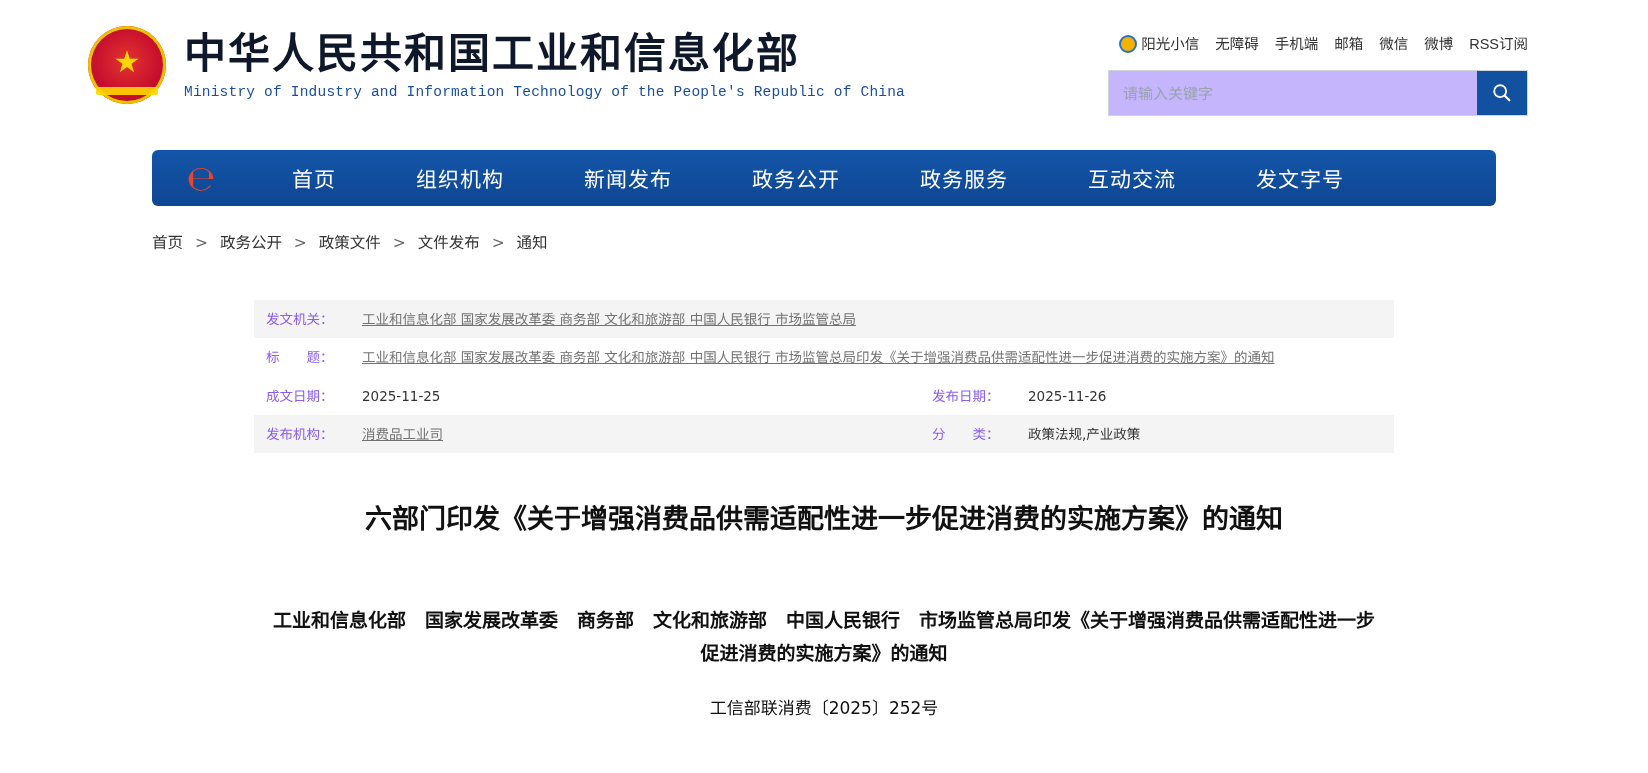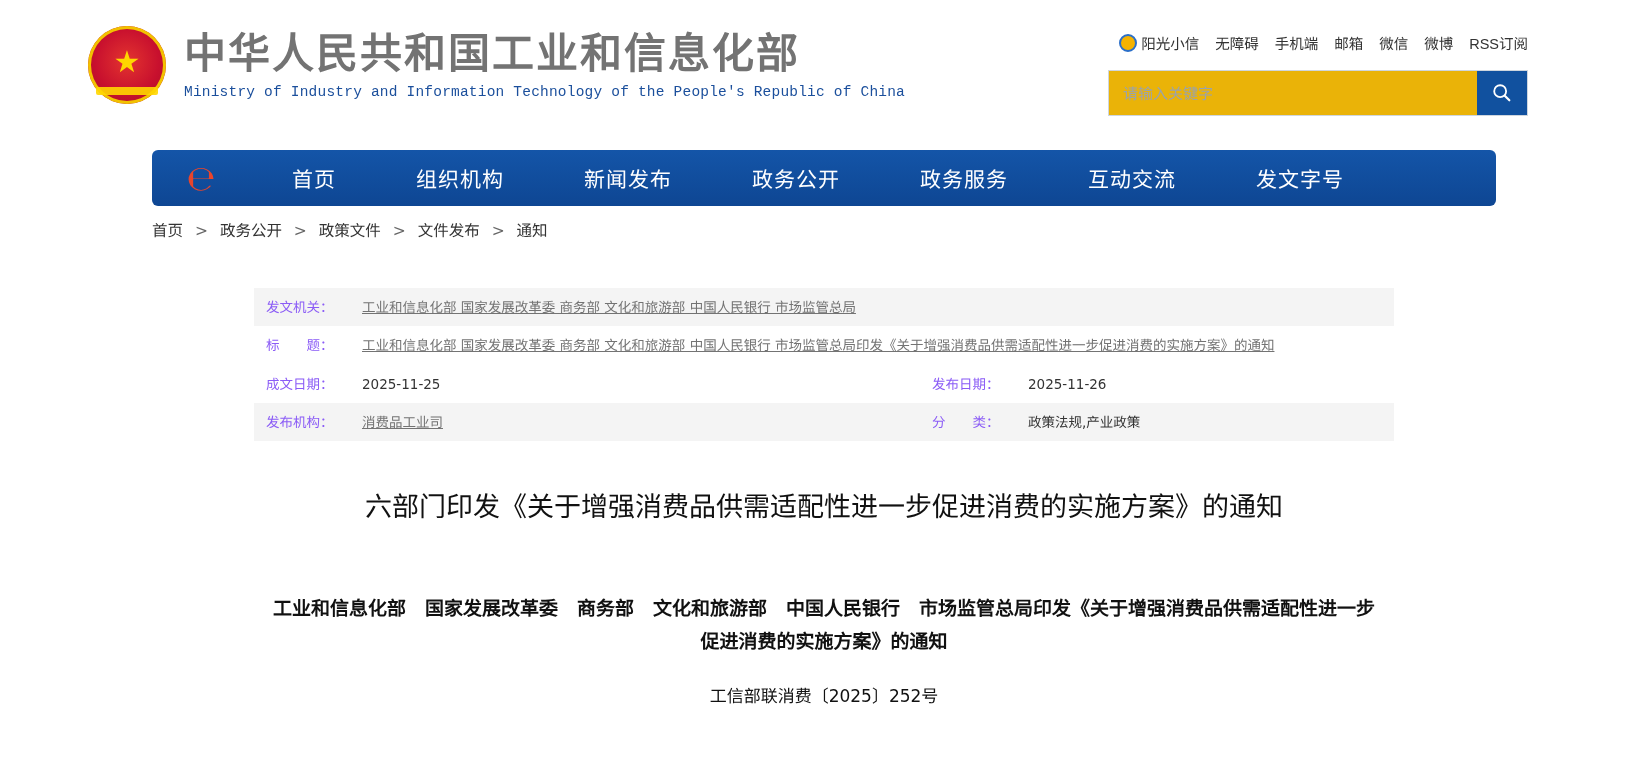--- a/index.html
+++ b/index.html
@@ -53,21 +53,21 @@
     height: 8px;
     background: #ffd700;
     border-radius: 2px;
     opacity: .9;
   }
   .title-cn {
     font-family: "DejaVu Sans", "Liberation Sans", sans-serif;
     font-weight: bold;
     font-size: 42px;
     letter-spacing: 2px;
-    color: #737373;
+    color: #0f172a;
     line-height: 1.15;
     white-space: nowrap;
   }
   .title-en {
     font-family: Liberation Mono, monospace;
     font-size: 14.5px;
     color: #1b4f9c;
     letter-spacing: .2px;
     margin-top: 6px;
     white-space: nowrap;
@@ -89,32 +89,32 @@
   .sun-icon {
     width: 18px; height: 18px;
     border-radius: 50%;
     background: #f5b301;
     display: inline-block;
     position: relative;
     margin-right: 4px;
     vertical-align: -4px;
     border: 2px solid #2a6fc9;
   }
-  .util-first { display: flex; align-items: center; }
+  .util-first { display: flex; align-items: flex-end; }
 
   
   .search-wrap {
     position: absolute;
     right: 120px;
     top: 70px;
     display: flex;
     width: 420px;
     height: 46px;
     border: 1px solid #cfd6de;
-    background: #eab308;
+    background: #c4b5fd;
   }
   .search-input {
     flex: 1;
     border: none;
     outline: none;
     padding: 0 14px;
     font-size: 15px;
     color: #333;
     font-family: "Liberation Sans", sans-serif;
     background: transparent;
@@ -165,21 +165,21 @@
     letter-spacing: 1px;
     padding: 0 40px;
     cursor: pointer;
     text-decoration: none;
     white-space: nowrap;
   }
 
   
   .breadcrumb {
     width: 1344px;
-    margin: 12px auto 0;
+    margin: 24px auto 0;
     font-size: 15.5px;
     color: #333;
     font-family: "DejaVu Sans", "Liberation Sans", sans-serif;
   }
   .breadcrumb a { color: #333; text-decoration: none; cursor: pointer; }
   .breadcrumb .sep { margin: 0 7px; color: #666; }
 
   
   .meta-table {
     width: 1140px;
@@ -198,21 +198,21 @@
   .meta-label { width: 96px; white-space: nowrap; color: #8b5cf6; }
   .meta-val-link { color: #737373; text-decoration: underline; cursor: pointer; }
   .col-half { width: 50%; }
 
   
   .doc-title {
     width: 1140px;
     margin: 46px auto 12px;
     text-align: center;
     font-family: "DejaVu Sans", "Liberation Serif", serif;
-    font-weight: normal;
+    font-weight: bold;
     font-size: 27px;
     color: #111;
     line-height: 1.5;
   }
 
   
   .doc-body {
     width: 1140px;
     margin: 64px auto 0;
     font-family: "DejaVu Serif", "Liberation Serif", serif;

